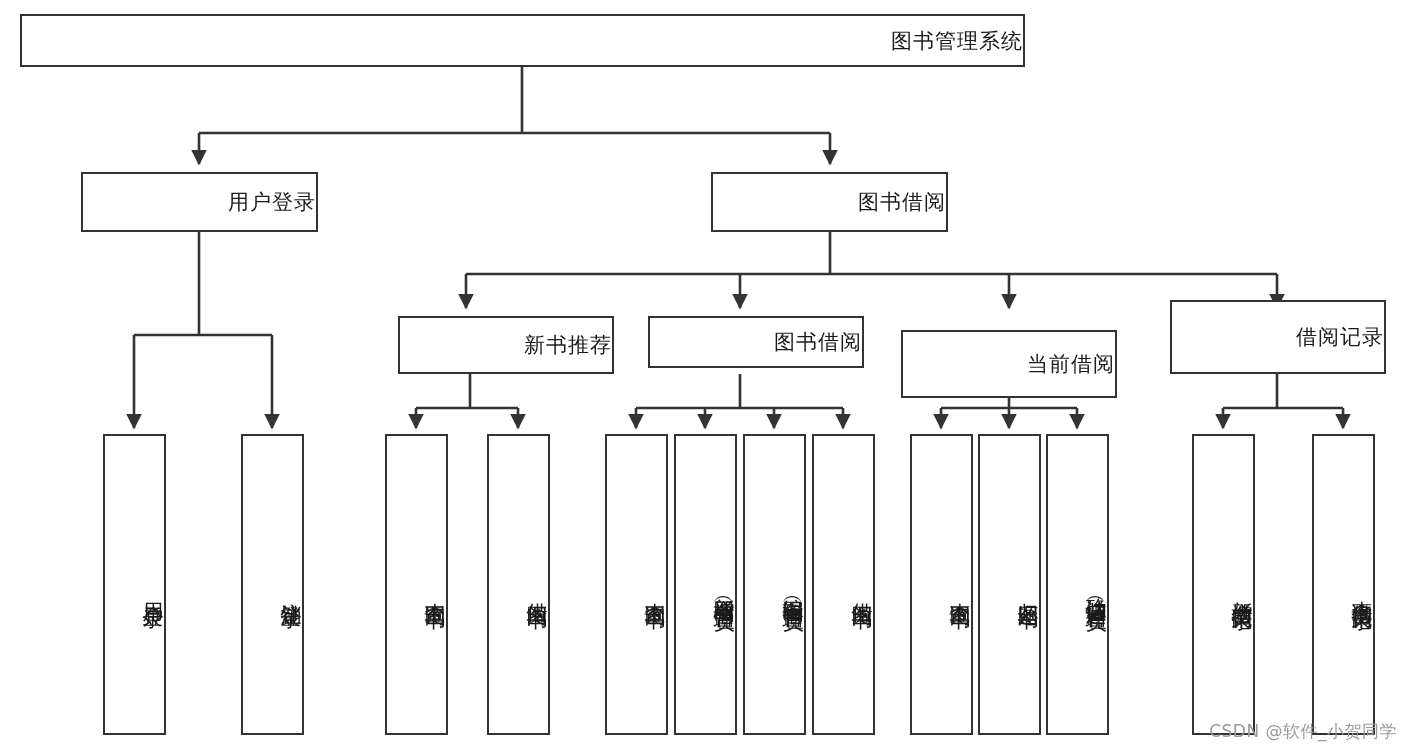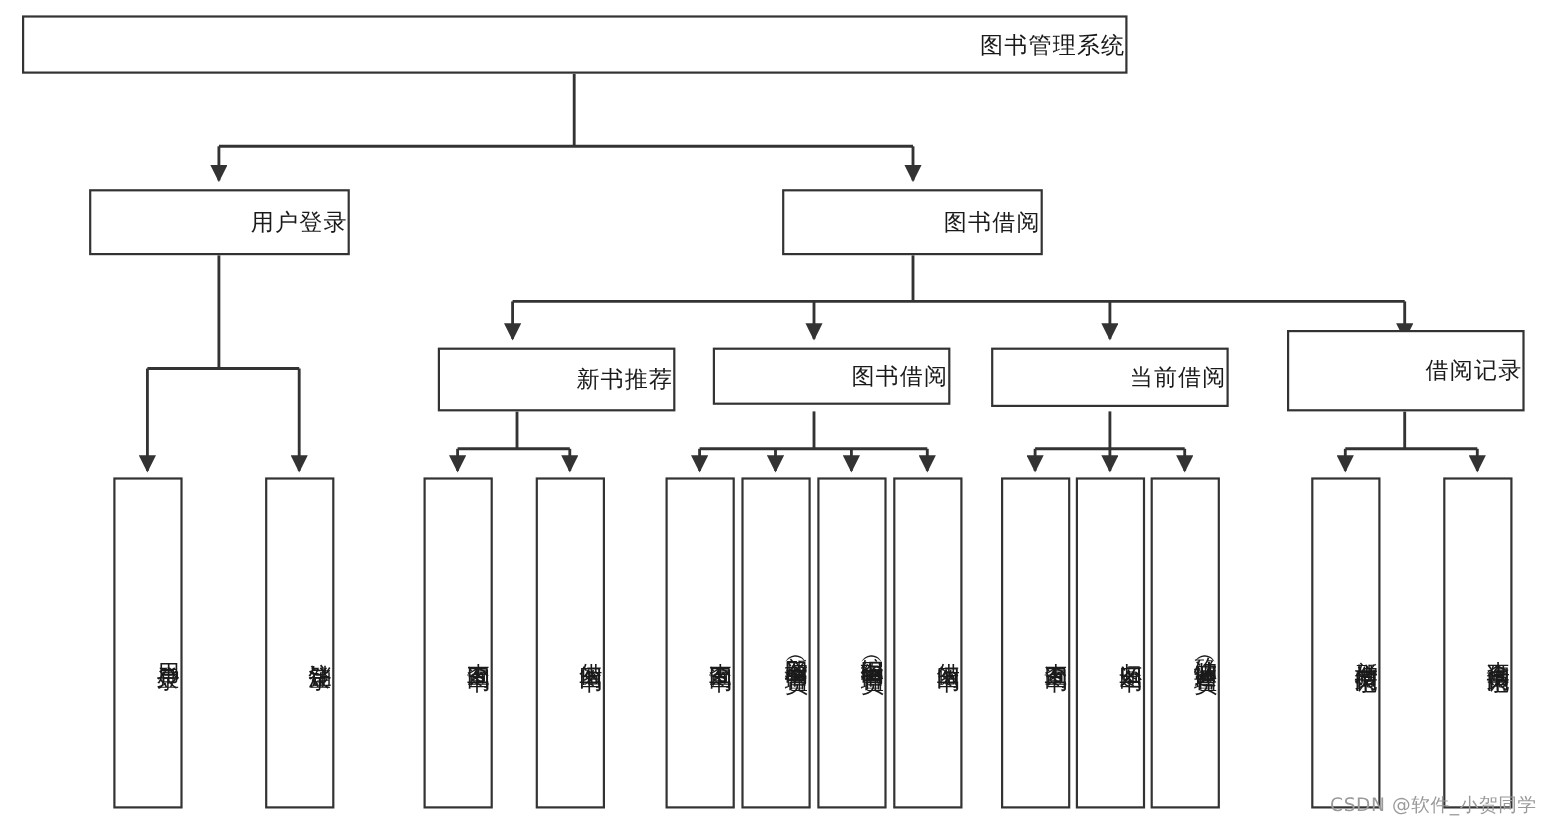--- a/index.html
+++ b/index.html
@@ -130,21 +130,21 @@
   <div class="node horiz" style="left:711px; top:172px; width:237px; height:60px;">
     <span>图书借阅</span>
   </div>
 
   <div class="node horiz" style="left:362px; top:316px; width:216px; height:58px;margin-left:36px;">
     <span>新书推荐</span>
   </div>
   <div class="node horiz" style="left:632px; top:316px; width:216px; height:52px;margin-left:16px;">
     <span>图书借阅</span>
   </div>
-  <div class="node horiz" style="left:901px; top:316px; width:216px; height:54px;">
+  <div class="node horiz" style="left:901px; top:330px; width:216px; height:68px;">
     <span>当前借阅</span>
   </div>
   <div class="node horiz" style="left:1170px; top:300px; width:216px; height:74px;">
     <span>借阅记录</span>
   </div>
 
   <div class="node vert" style="left:103px; top:434px; width:63px; height:301px;">
     <span class="vtext">用户登录</span>
   </div>
   <div class="node vert" style="left:241px; top:434px; width:63px; height:301px;">

